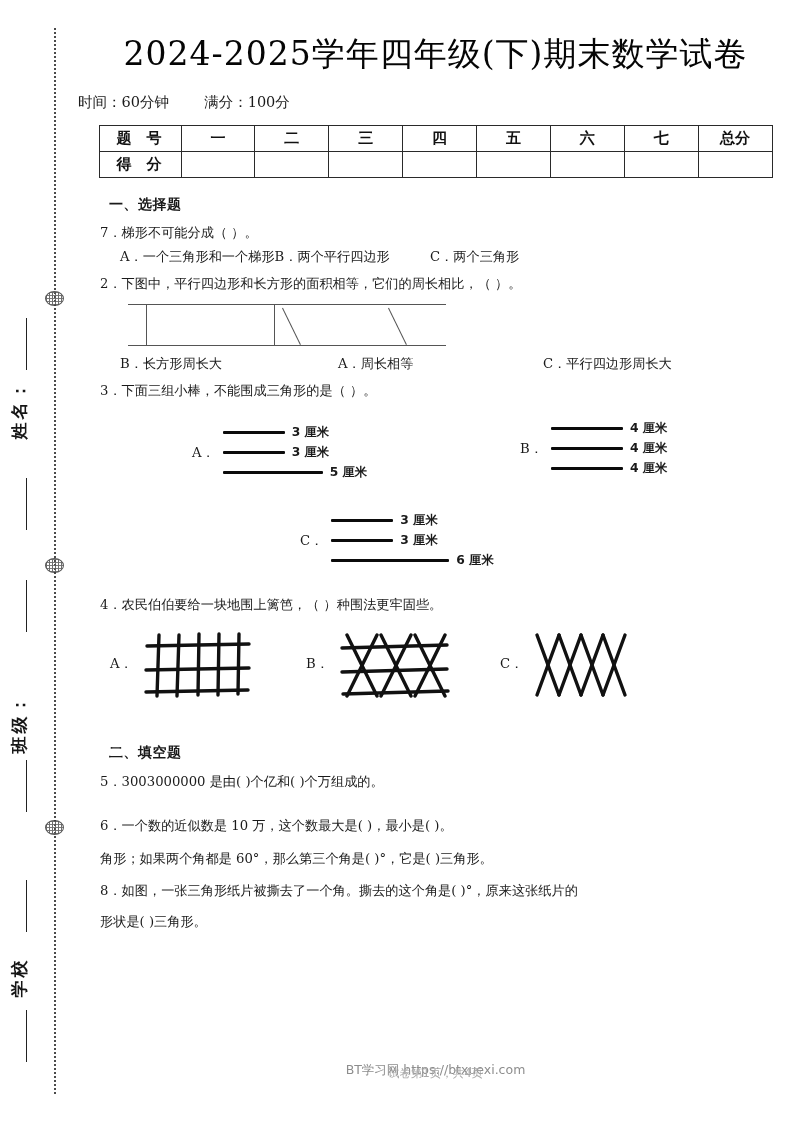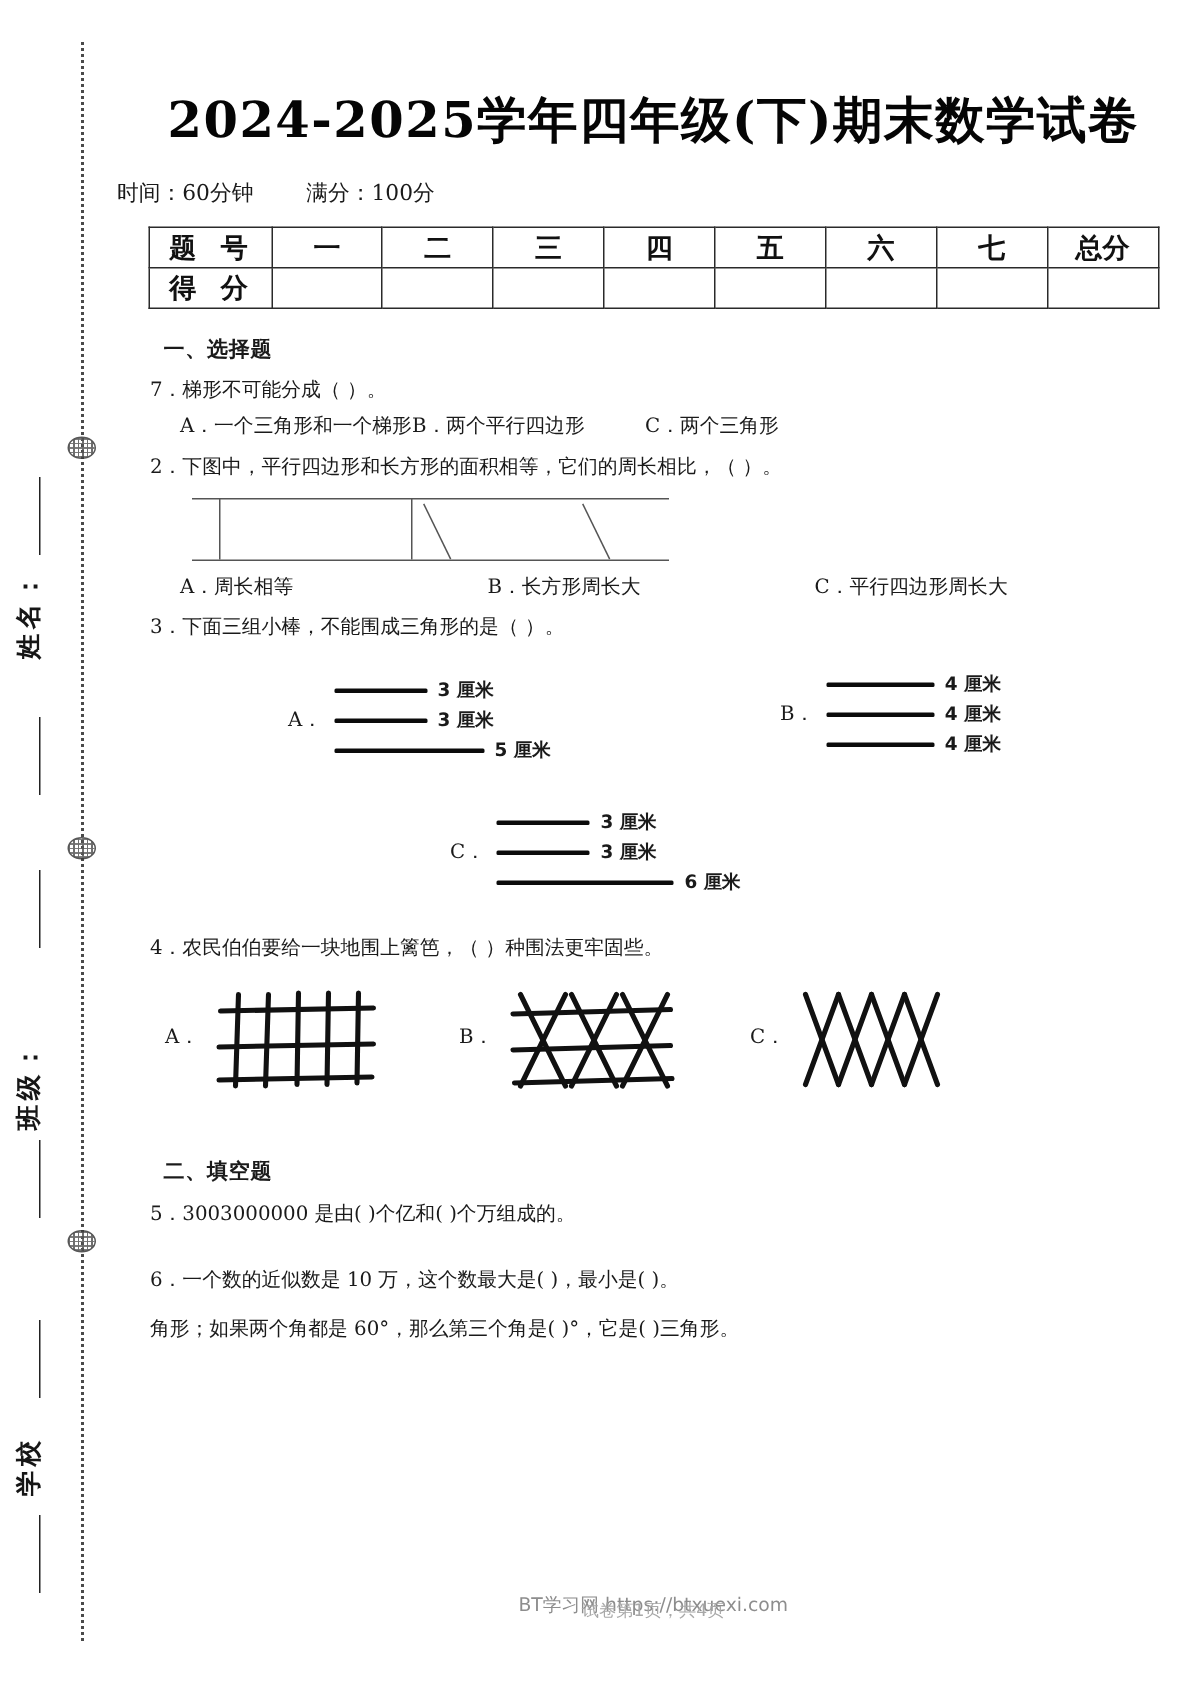--- a/index.html
+++ b/index.html
@@ -78,24 +78,24 @@
 
   
   .page {
     position: absolute;
     left: 78px; top: 0;
     width: 715px; height: 1122px;
   }
 
   .title {
     margin: 0;
-    padding-top: 58px;
+    padding-top: 32px;
     text-align: center;
     font-size: 33px;
-    font-weight: bold;
+    font-weight: normal;
     letter-spacing: 1px;
     font-family: "DejaVu Serif", "Liberation Serif", serif;
     color: #050505;
   }
 
   .meta-line {
     margin-top: 16px;
     padding-right: 22px;
     font-size: 14.5px;
     color: #1a1a1a;
@@ -107,21 +107,21 @@
     margin: 13px auto 0 auto;
     border-collapse: collapse;
     width: 674px;
     table-layout: fixed;
   }
   .score-table td {
     border: 1.2px solid #2a2a2a;
     height: 23px;
     text-align: center;
     vertical-align: middle;
-    font-size: 18px;
+    font-size: 15px;
     font-weight: bold;
     color: #111;
   }
   .score-table td.head-label {
     width: 76px;
     letter-spacing: 5px;
     padding-left: 4px;
   }
 
   
@@ -328,22 +328,22 @@
       <div class="fig-band">
         <div class="hline top"></div>
         <div class="hline bot"></div>
         <div class="vline v1"></div>
         <div class="vline v2"></div>
         <div class="slant s1"></div>
         <div class="slant s2"></div>
       </div>
 
       <div class="opts-row">
+        <span class="opt opt-q2-b">B．长方形周长大</span>
         <span class="opt opt-q2-a">A．周长相等</span>
-        <span class="opt opt-q2-b">B．长方形周长大</span>
         <span class="opt">C．平行四边形周长大</span>
       </div>
     </div>
 
     <div class="q">
       <div class="q-line">3．下面三组小棒，不能围成三角形的是（    ）。</div>
 
       <div class="sticks-wrap">
 
         <div class="stick-group sg-a">
@@ -473,20 +473,24 @@
     </div>
 
     <div class="q" style="margin-top:24px">
       <div class="q-line">6．一个数的近似数是 10 万，这个数最大是(              )，最小是(              )。</div>
     </div>
 
     <div class="q" style="margin-top:12px">
       <div class="q-line" style="margin-top:10px">角形；如果两个角都是 60°，那么第三个角是(              )°，它是(              )三角形。</div>
     </div>
 
+    <div class="q" style="margin-top:12px">
+      <div class="q-line">8．如图，一张三角形纸片被撕去了一个角。撕去的这个角是(              )°，原来这张纸片的</div>
+      <div class="q-line" style="margin-top:10px">形状是(              )三角形。</div>
+    </div>
 
   </div>
 
   <div class="footer">
     <span class="stack">
       <span>BT学习网 https://btxuexi.com</span>
       <span class="wm-page">试卷第1页，共4页</span>
     </span>
   </div>
 

